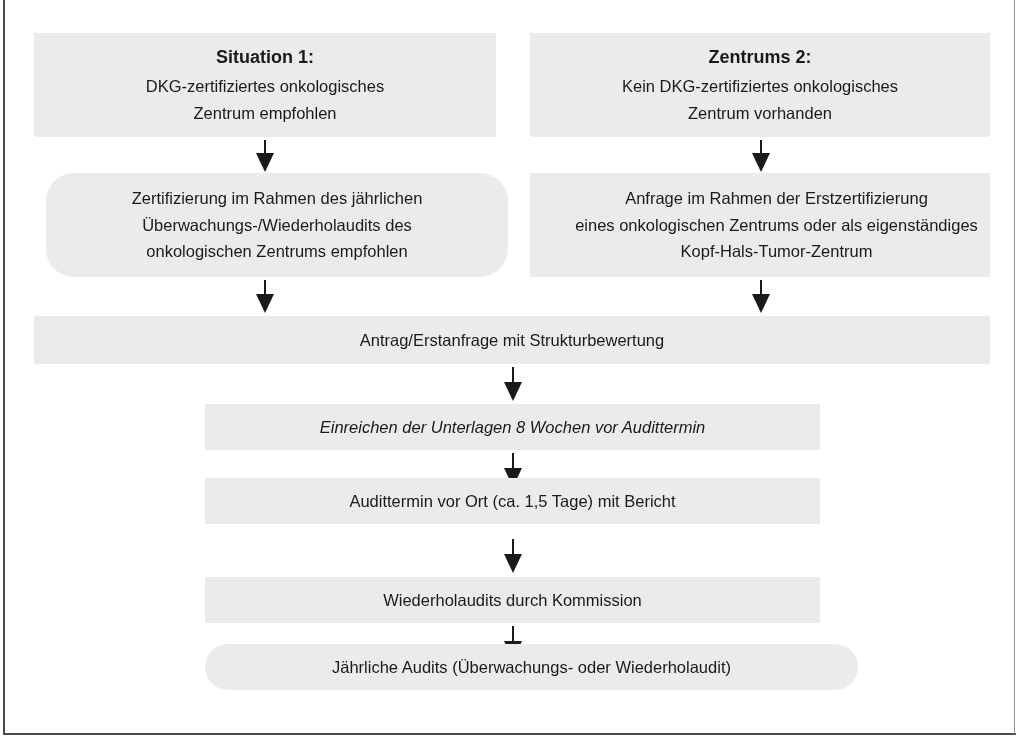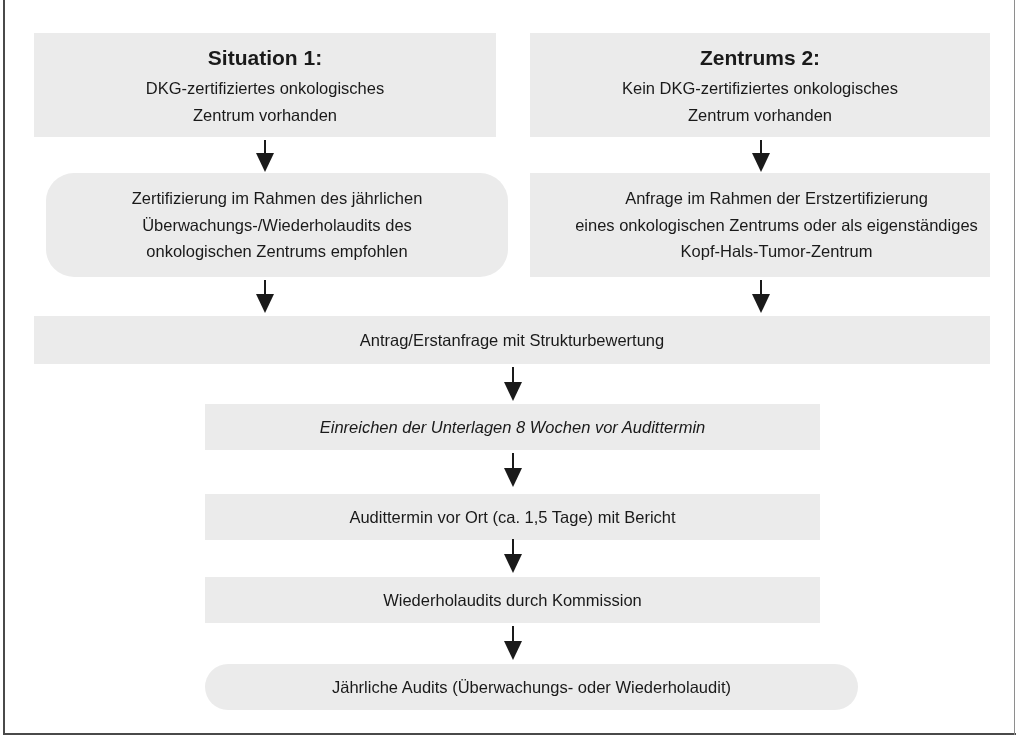--- a/index.html
+++ b/index.html
@@ -62,21 +62,21 @@
     padding: 0 8px;
   }
   .node .node-text {
     display: block;
     width: 100%;
     white-space: pre-line;
   }
   .node .node-title {
     display: block;
     font-weight: bold;
-    font-size: 21px;
+    font-size: 18px;
   }
 
   
   .arrow {
     position: absolute;
     width: 22px;
   }
   .arrow .shaft {
     position: absolute;
     left: 10px;
@@ -113,21 +113,21 @@
 <body>
 
 <div id="figure">
 
   <div class="frame-left"></div>
   <div class="frame-bottom"></div>
   <div class="frame-right"></div>
 
   <div class="node" style="left:34px; top:33px; width:462px; height:104px;">
     <span class="node-text"><span class="node-title">Situation 1:</span><span>DKG-zertifiziertes onkologisches
-Zentrum vorhanden</span></span>
+Zentrum empfohlen</span></span>
   </div>
 
   <div class="node" style="left:530px; top:33px; width:460px; height:104px;">
     <span class="node-text"><span class="node-title">Zentrums 2:</span><span>Kein DKG-zertifiziertes onkologisches
 Zentrum vorhanden</span></span>
   </div>
 
   <div class="arrow" style="left:254px; top:140px; height:32px;">
     <div class="shaft" style="height:16px;"></div>
     <div class="head" style="top:13px;"></div>
@@ -169,37 +169,37 @@
 
   <div class="node" style="left:205px; top:404px; width:615px; height:46px;font-style:italic;">
     <span class="node-text">Einreichen der Unterlagen 8 Wochen vor Audittermin</span>
   </div>
 
   <div class="arrow" style="left:502px; top:453px; height:34px;">
     <div class="shaft" style="height:18px;"></div>
     <div class="head" style="top:15px;"></div>
   </div>
 
-  <div class="node" style="left:205px; top:494px; width:615px; height:46px;">
+  <div class="node" style="left:205px; top:478px; width:615px; height:46px;">
     <span class="node-text">Audittermin vor Ort (ca. 1,5 Tage) mit Bericht</span>
   </div>
 
   <div class="arrow" style="left:502px; top:539px; height:34px;">
     <div class="shaft" style="height:18px;"></div>
     <div class="head" style="top:15px;"></div>
   </div>
 
   <div class="node" style="left:205px; top:577px; width:615px; height:46px;">
     <span class="node-text">Wiederholaudits durch Kommission</span>
   </div>
 
   <div class="arrow" style="left:502px; top:626px; height:34px;">
     <div class="shaft" style="height:18px;"></div>
     <div class="head" style="top:15px;"></div>
   </div>
 
-  <div class="node" style="left:205px; top:664px; width:653px; height:46px;border-radius:23px;">
+  <div class="node" style="left:205px; top:644px; width:653px; height:46px;border-radius:23px;">
     <span class="node-text">Jährliche Audits (Überwachungs- oder Wiederholaudit)</span>
   </div>
 
   <div class="copyright">© Universimed</div>
 
 </div>
 
 </body></html>

